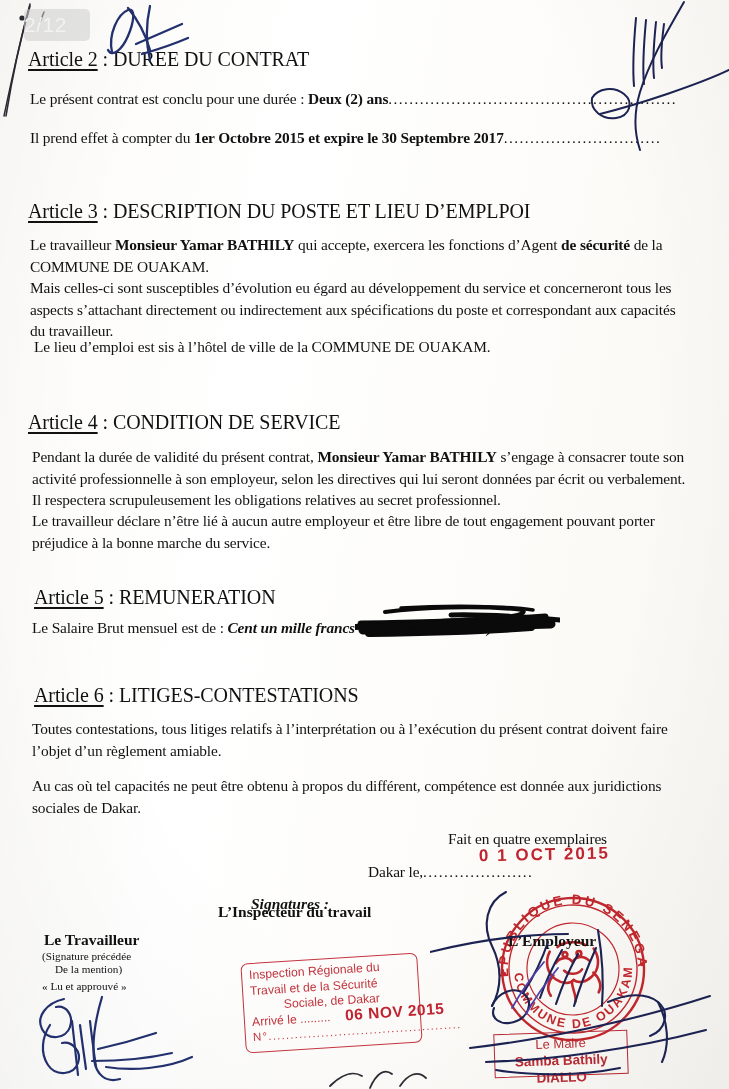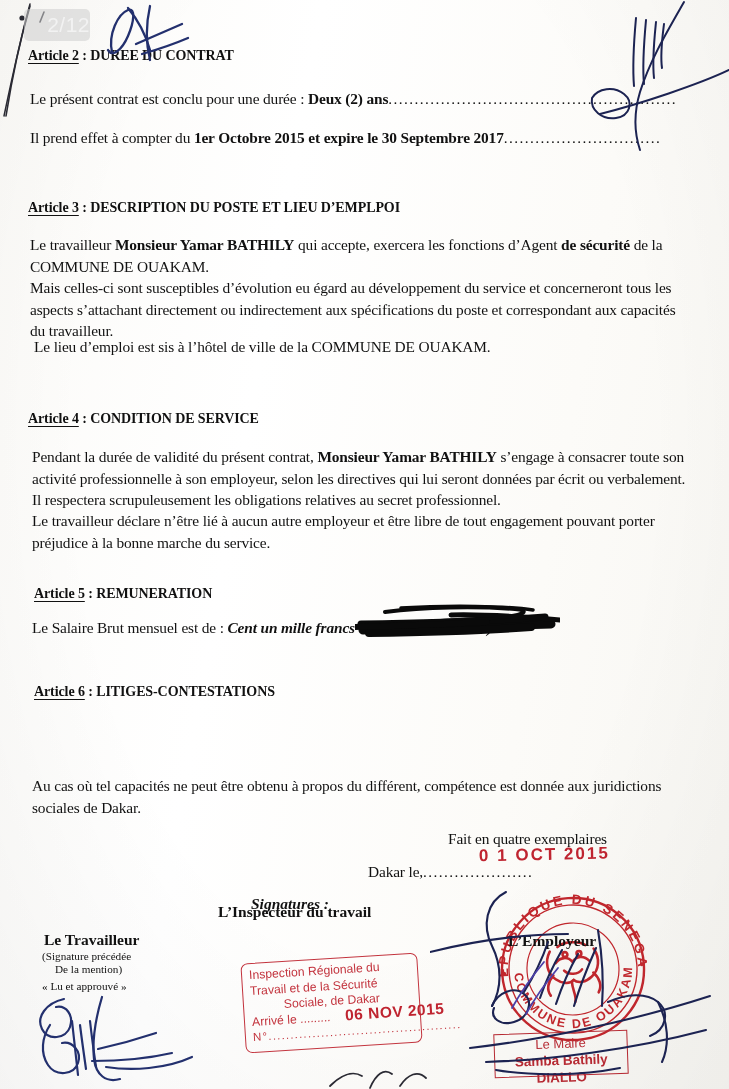--- a/index.html
+++ b/index.html
@@ -25,32 +25,32 @@
   #page-badge {
     position: absolute;
     left: 24px; top: 9px;
     width: 66px; height: 32px;
     background: rgba(205,205,205,0.55);
     border-radius: 5px;
     color: #f2f2f2;
     font-family: "Liberation Sans", sans-serif;
     font-size: 21px;
     line-height: 32px;
-    text-align: right;
+    text-align: left;
     letter-spacing: 0.5px;
     z-index: 40;
     user-select: none;
   }
 
   
   .article-head {
     position: absolute;
     font-family: "Liberation Serif", serif;
-    font-weight: bold;
-    font-size: 14px;
+    font-weight: normal;
+    font-size: 20px;
     white-space: nowrap;
     letter-spacing: -0.1px;
   }
   .article-head .num {
     text-decoration: underline;
     text-underline-offset: 2.5px;
   }
 
   
   .para {
@@ -241,20 +241,21 @@
       <path d="M46,4 C96,1 152,2 178,6" stroke-width="3.5"></path>
       <path d="M0,23 C40,22 90,20 132,18" stroke-width="6"></path>
       <path d="M96,11 C130,10 170,13 205,16" stroke-width="5"></path>
     </g>
   </svg>
 
   <div class="article-head" style="left:34px; top:684px;">
     <span class="num">Article 6</span><span> : </span><span>LITIGES-CONTESTATIONS</span>
   </div>
 
+  <div class="para" style="left:32px; top:718px; width:646px;">Toutes contestations, tous litiges relatifs à l’interprétation ou à l’exécution du présent contrat doivent faire l’objet d’un règlement amiable.</div>
 
   <div class="para" style="left:32px; top:775px; width:646px;">Au cas où tel capacités ne peut être obtenu à propos du différent, compétence est donnée aux juridictions sociales de Dakar.</div>
 
   <div class="para" style="left:448px; top:828px; white-space:nowrap;">Fait en quatre exemplaires</div>
 
   <div class="para" style="left:368px; top:861px; white-space:nowrap;">
     <span>Dakar le,</span><span class="dots">.....................</span>
   </div>
 
   <div id="date-stamp">0 1 OCT 2015</div>

